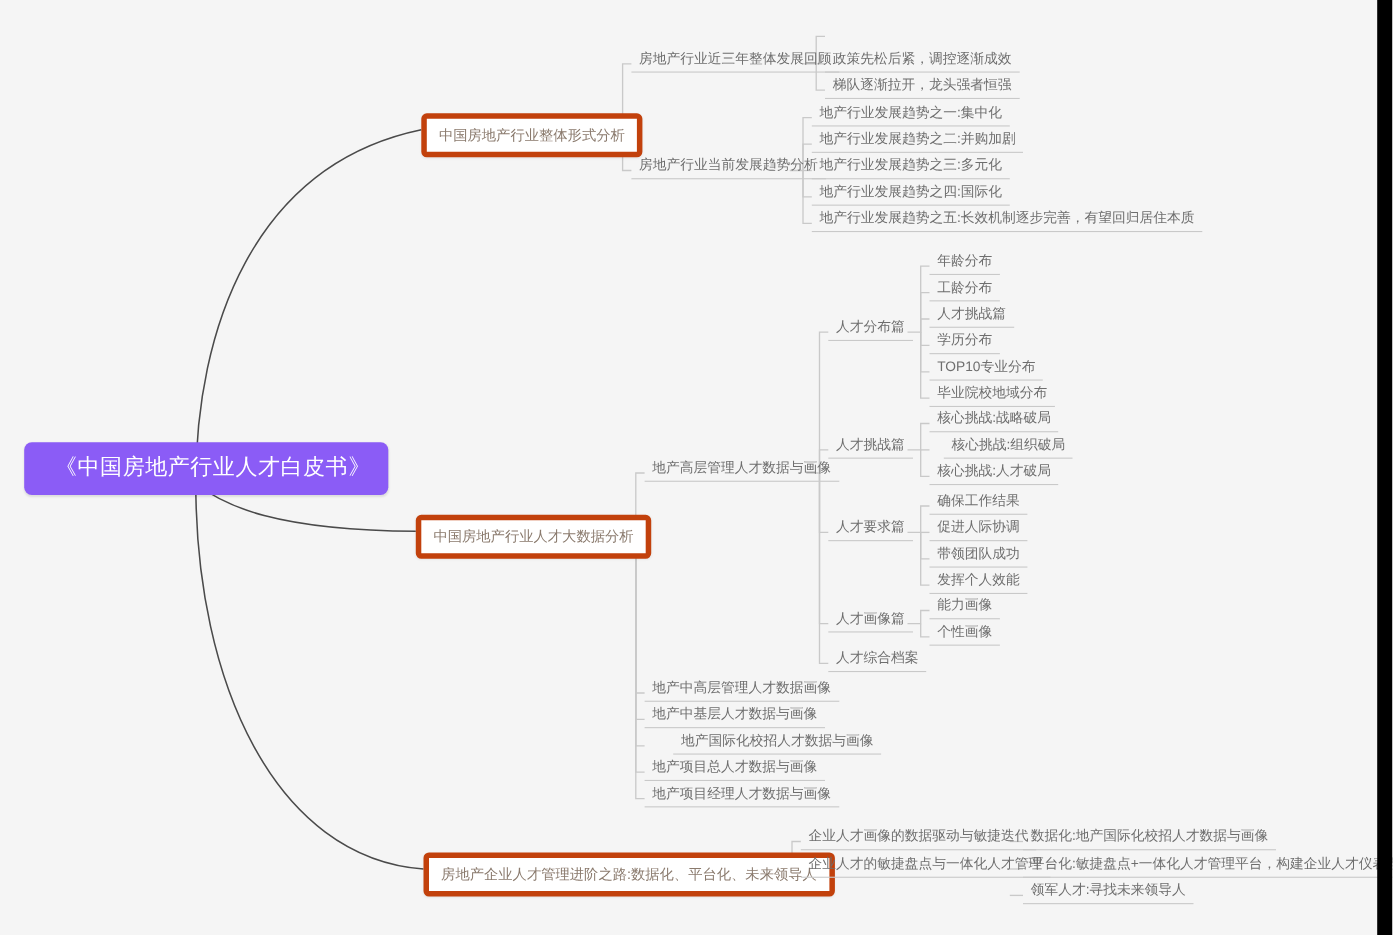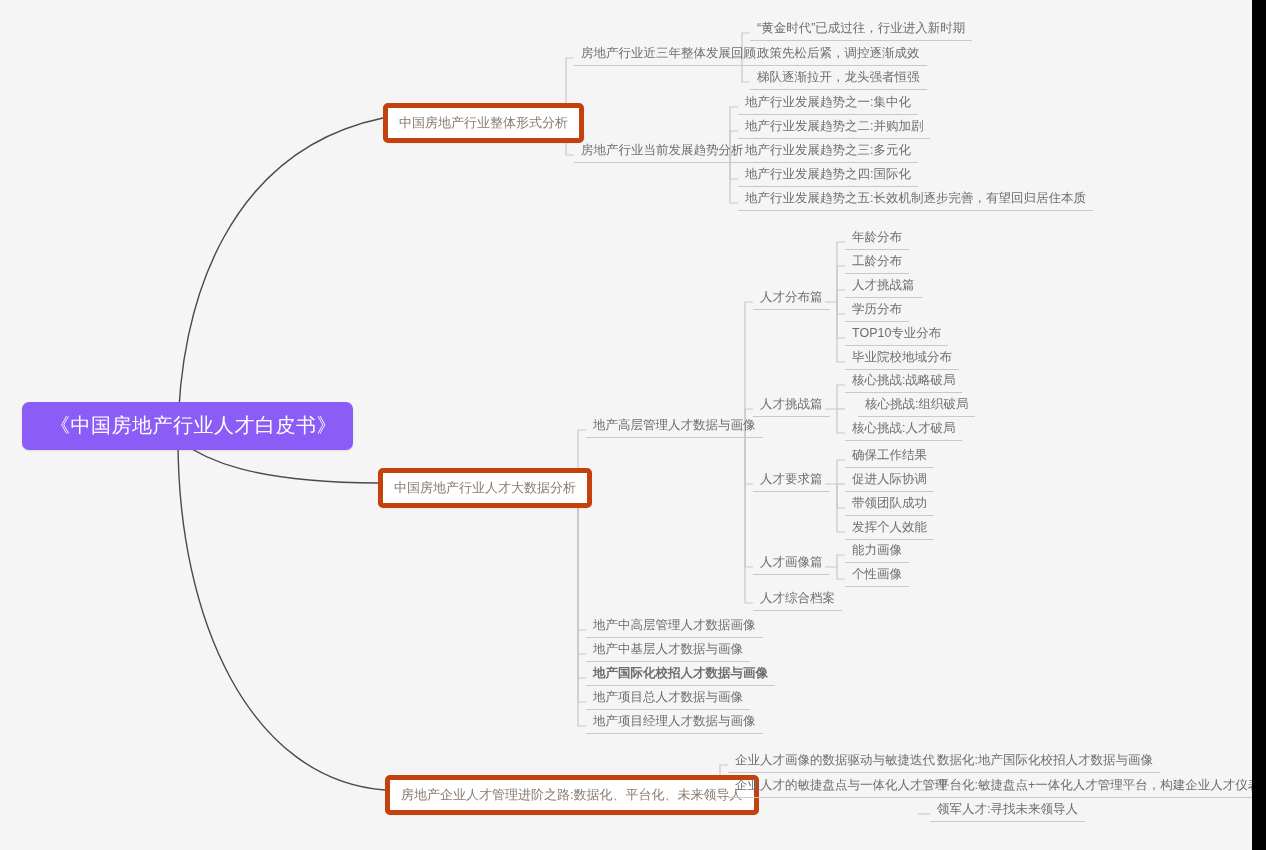--- a/index.html
+++ b/index.html
@@ -139,36 +139,35 @@
     </g>
   </svg>
 
   <div class="node node-root" style="left:22px; top:402px;">《中国房地产行业人才白皮书》</div>
 
   <div class="node node-l1" style="left:383px; top:103px;">中国房地产行业整体形式分析</div>
 
   <div class="node node-u" style="left:574px; top:44px;">房地产行业近三年整体发展回顾</div>
   <div class="node node-u" style="left:574px; top:141px;">房地产行业当前发展趋势分析</div>
 
-  <div class="node node-u" style="left:750px; top:19px;">“黄金时代”已成过往，行业进入新时期</div>
   <div class="node node-u" style="left:750px; top:44px;">政策先松后紧，调控逐渐成效</div>
   <div class="node node-u" style="left:750px; top:68px;">梯队逐渐拉开，龙头强者恒强</div>
 
   <div class="node node-u" style="left:738px; top:93px;">地产行业发展趋势之一:集中化</div>
   <div class="node node-u" style="left:738px; top:117px;">地产行业发展趋势之二:并购加剧</div>
   <div class="node node-u" style="left:738px; top:141px;">地产行业发展趋势之三:多元化</div>
   <div class="node node-u" style="left:738px; top:165px;">地产行业发展趋势之四:国际化</div>
   <div class="node node-u" style="left:738px; top:189px;">地产行业发展趋势之五:长效机制逐步完善，有望回归居住本质</div>
 
   <div class="node node-l1" style="left:378px; top:468px;">中国房地产行业人才大数据分析</div>
 
   <div class="node node-u" style="left:586px; top:416px;">地产高层管理人才数据与画像</div>
   <div class="node node-u" style="left:586px; top:616px;">地产中高层管理人才数据画像</div>
   <div class="node node-u" style="left:586px; top:640px;">地产中基层人才数据与画像</div>
-  <div class="node node-u" style="left:586px; top:664px;font-weight:bold;">地产国际化校招人才数据与画像</div>
+  <div class="node node-u" style="left:612px; top:664px;">地产国际化校招人才数据与画像</div>
   <div class="node node-u" style="left:586px; top:688px;">地产项目总人才数据与画像</div>
   <div class="node node-u" style="left:586px; top:712px;">地产项目经理人才数据与画像</div>
 
   <div class="node node-u" style="left:753px; top:288px;">人才分布篇</div>
   <div class="node node-u" style="left:753px; top:395px;">人才挑战篇</div>
   <div class="node node-u" style="left:753px; top:470px;">人才要求篇</div>
   <div class="node node-u" style="left:753px; top:553px;">人才画像篇</div>
   <div class="node node-u" style="left:753px; top:589px;">人才综合档案</div>
 
   <div class="node node-u" style="left:845px; top:228px;">年龄分布</div>

